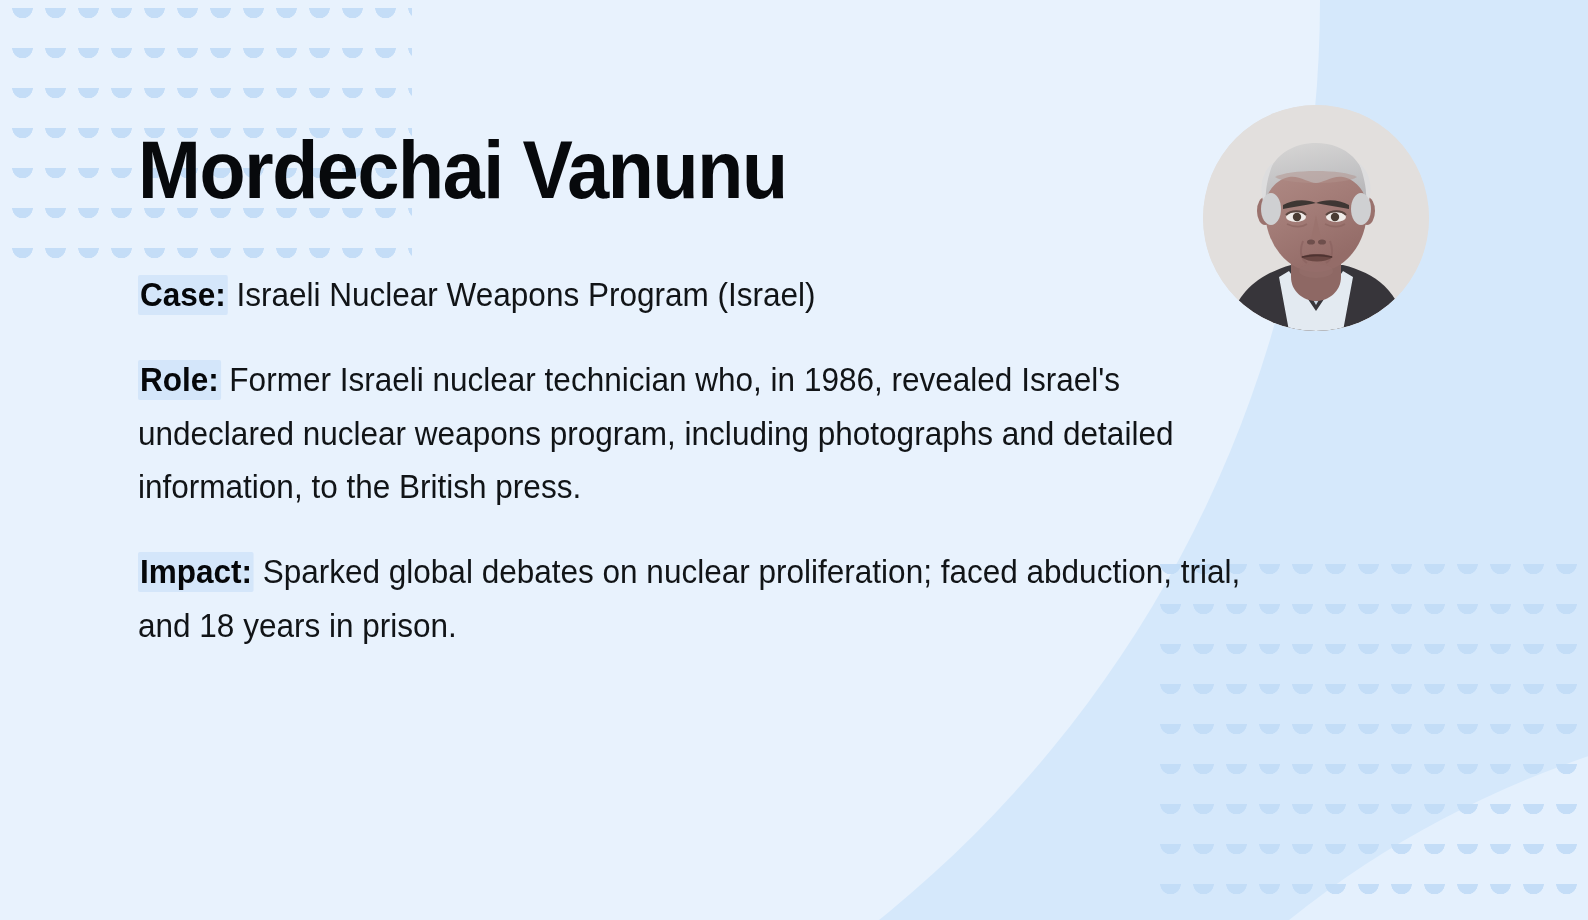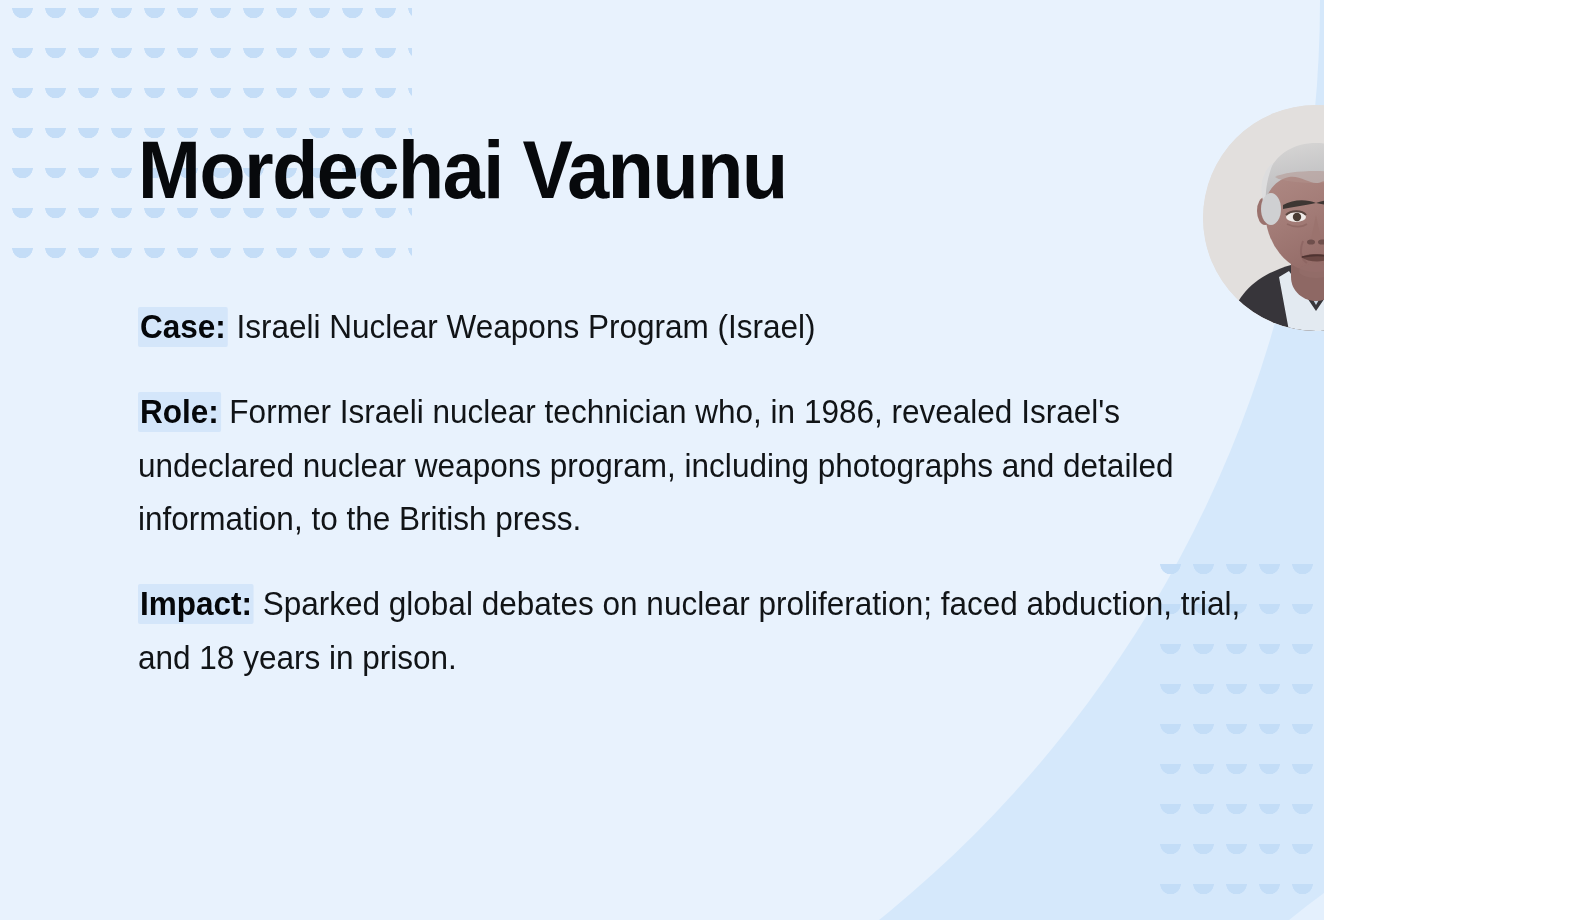--- a/index.html
+++ b/index.html
@@ -7,21 +7,21 @@
     margin: 0;
     padding: 0;
     background: #ffffff;
   }
   body {
     font-family: "Liberation Sans", sans-serif;
   }
 
   #card {
     position: relative;
-    width: 1324px;
+    width: 1588px;
     height: 920px;
     overflow: hidden;
     background: #e8f2fd;
   }
 
   
   .bg-layer {
     position: absolute;
     inset: 0;
     overflow: hidden;
@@ -108,21 +108,21 @@
     font-size: 82px;
     line-height: 1.02;
     letter-spacing: -1.5px;
     color: #07090c;
     transform: scaleX(0.92);
     transform-origin: left center;
     white-space: nowrap;
   }
 
   .body-block {
-    margin-top: 88px;
+    margin-top: 56px;
   }
 
   .para {
     margin: 0 0 32px 0;
     font-family: "Liberation Sans", sans-serif;
     font-size: 33px;
     line-height: 1.62;
     color: #111417;
     transform: scaleX(0.955);
     transform-origin: left top;

